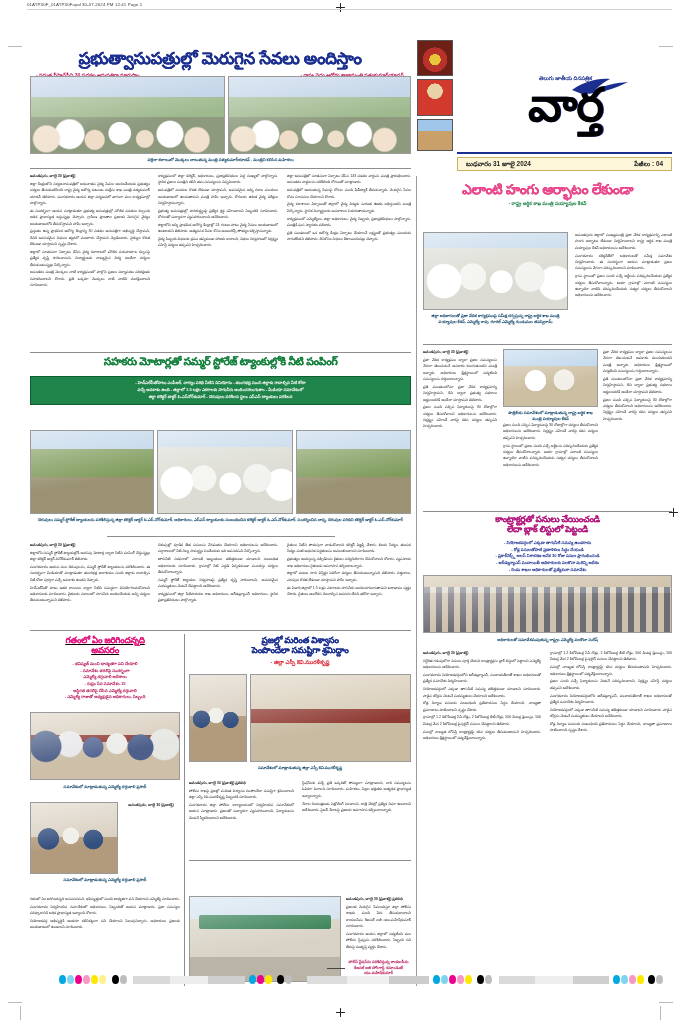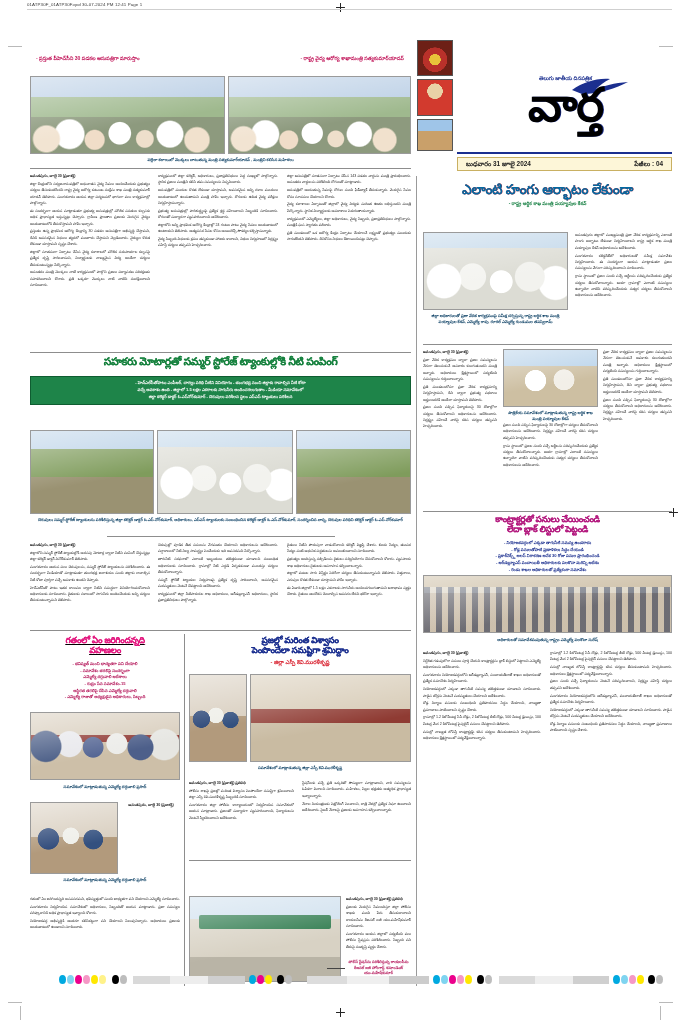--- a/index.html
+++ b/index.html
@@ -231,21 +231,21 @@
   }
   .hd-mid {
     font-size: 10.5px; font-weight: bold; line-height: 1.12;
     text-align: center; letter-spacing: -.2px;
   }
   .hd-sm {
     font-size: 8.6px; font-weight: bold; line-height: 1.14;
     text-align: center; letter-spacing: -.2px;
   }
   .hd-green  { color: #17823f; text-shadow: .3px 0 #17823f; }
-  .hd-red    { color: #0369a1; text-shadow: .3px 0 #d81e2c; }
+  .hd-red    { color: #ec4899; text-shadow: .3px 0 #d81e2c; }
   .hd-blue   { color: #1b2f8f; text-shadow: .3px 0 #1b2f8f; }
   .hd-magenta{ color: #b3197e; text-shadow: .3px 0 #b3197e; }
   .hd-pink   { color: #e3177f; text-shadow: .3px 0 #e3177f; }
 
   .bullets { text-align: center; font-size: 4.1px; font-weight: bold; color: #b5185b; line-height: 1.62; }
   .bullets.blue  { color: #1b2f8f; }
   .byline { text-align: center; font-size: 4.8px; font-weight: bold; color: #1e8449; }
   .byline.red  { color: #d81e2c; }
 
   .rule-h { border-top: .7px solid #8d8d8d; }
@@ -275,20 +275,21 @@
 <div class="reg" style="left:336px;top:1008px;"></div>
 
 <div class="slug">01ATP30F_01ATP30F.qxd  30-07-2024  PM 12:41  Page 1</div>
 <div class="slug-rule"></div>
 
 <div class="page">
 
   <div class="masthead">
 
     <div class="lead-head">
+      <div class="hl">ప్రభుత్వాసుపత్రుల్లో మెరుగైన సేవలు అందిస్తాం</div>
       <div class="sub">
         <span>- ప్రస్తుత పీహెచ్‌సీని 30 పడకల ఆసుపత్రిగా మారుస్తాం</span>
         <span>- రాష్ట్ర వైద్య ఆరోగ్య శాఖామంత్రి సత్యకుమార్‌యాదవ్</span>
       </div>
     </div>
 
     <div class="mast-right">
       <div class="mast-photo mp1"></div>
       <div class="mast-photo mp2"></div>
       <div class="mast-photo mp3"></div>
@@ -457,21 +458,21 @@
     <p>మంగళవారం నియోజకవర్గంలోని ఆర్‌డబ్ల్యూఎస్, పంచాయతీరాజ్ శాఖల అధికారులతో ప్రత్యేక సమావేశం నిర్వహించారు.</p>
     <p>నియోజకవర్గంలో ఎక్కడా తాగునీటి సమస్య తలెత్తకుండా చూడాలని సూచించారు. పాడైన బోర్లను వెంటనే మరమ్మతులు చేయాలని ఆదేశించారు.</p>
     <p>రోడ్ల నిర్మాణ పనులకు సంబంధించి ప్రతిపాదనలు సిద్ధం చేయాలని, నాణ్యతా ప్రమాణాలు పాటించాలని స్పష్టం చేశారు.</p>
   </div>
 
   <div class="rule-h" style="position:absolute;left:3px;top:606px;width:381px;border-top-width:1.2px;"></div>
   <div class="rule-v" style="position:absolute;left:157px;top:610px;height:352px;"></div>
 
   <div class="col" style="left:3px;top:612px;width:150px;text-decoration:underline;">
     <div class="hd-sm hd-pink">గతంలో ఏం జరిగిందన్నది</div>
-    <div class="hd-sm hd-pink">వహణలం</div>
+    <div class="hd-sm hd-pink">అవసరం</div>
   </div>
   <div class="col bullets" style="left:3px;top:637px;width:150px;">
     <div>- భవిష్యత్ మంచి భాద్యతగా పని చేయాలి</div>
     <div>- సమావేశం తరలిపై సందర్భంగా</div>
     <div>ఎమ్మెల్యే దగ్గువాలి ఆదేశాలు</div>
     <div>- రుద్రం సేన సమావేశం-15</div>
     <div>ఆస్థిరత తరలిపై చేసిన ఎమ్మెల్యే దగ్గువాలి</div>
     <div>- ఎమ్మెల్యే రాజుతో అధ్యక్షుడైన అధికారులు, సిబ్బంది</div>
   </div>
 

